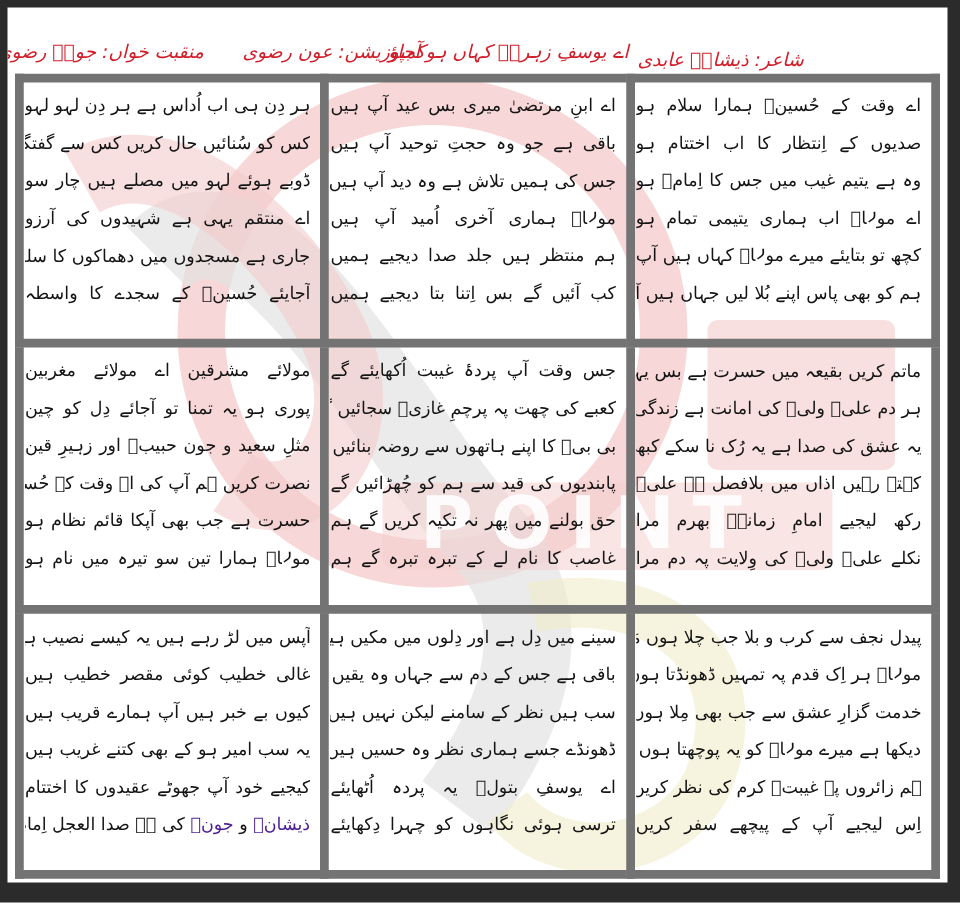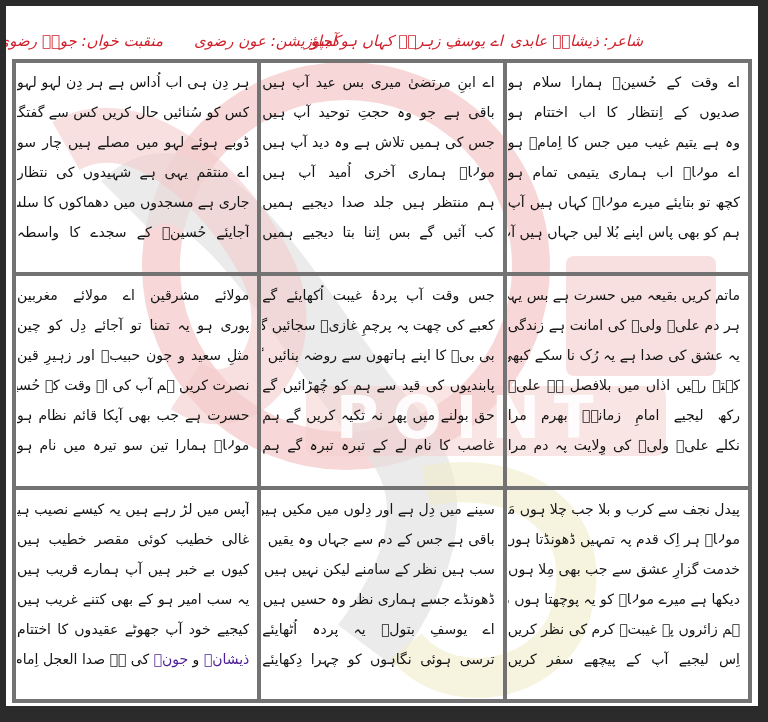--- a/index.html
+++ b/index.html
@@ -22,35 +22,35 @@
   .header {
     position: absolute; left: 0; top: 0; width: 752px; height: 52px;
     direction: rtl; z-index: 2;
   }
   .header span {
     position: absolute; top: 26px;
     color: #d01f2a; font-size: 15px; font-style: italic;
     font-family: "DejaVu Sans", sans-serif;
     white-space: nowrap;
   }
-  .h-poet { right: 115px; }
+  .h-poet { right: 115px; margin-top: 7px; }
   .h-title { right: 255px; text-align: right; }
   .h-composer { right: 418px; }
   .h-reciter { right: 595px; }
 
   table.kalam {
     position: absolute; left: 6px; top: 53px;
     width: 740px; height: 644px;
     border-collapse: collapse;
     direction: rtl;
     z-index: 1;
     table-layout: fixed;
   }
   table.kalam td {
-    border: 4px solid #737373;
+    border: 7px solid #737373;
     vertical-align: top;
     padding: 4px 8px 0 1px;
     width: 33.33%;
   }
   .verse {
     display: block;
     font-family: "DejaVu Sans", sans-serif;
     font-size: 14px;
     line-height: 30px;
     color: #141414;
@@ -101,21 +101,21 @@
         <span class="verse">باقی ہے جو وہ حجتِ توحید آپ ہیں</span>
         <span class="verse">جس کی ہمیں تلاش ہے وہ دید آپ ہیں</span>
         <span class="verse">مولاؑ ہماری آخری اُمید آپ ہیں</span>
         <span class="verse">ہم منتظر ہیں جلد صدا دیجیے ہمیں</span>
         <span class="verse">کب آئیں گے بس اِتنا بتا دیجیے ہمیں</span>
       </td>
       <td>
         <span class="verse">ہر دِن ہی اب اُداس ہے ہر دِن لہو لہو</span>
         <span class="verse">کس کو سُنائیں حال کریں کس سے گفتگو</span>
         <span class="verse">ڈوبے ہوئے لہو میں مصلے ہیں چار سو</span>
-        <span class="verse">اے منتقم یہی ہے شہیدوں کی نتظار</span>
+        <span class="verse">اے منتقم یہی ہے شہیدوں کی آرزو</span>
         <span class="verse">جاری ہے مسجدوں میں دھماکوں کا سلسلہ</span>
         <span class="verse">آجایئے حُسینؑ کے سجدے کا واسطہ</span>
       </td>
     </tr>
     <tr>
       <td>
         <span class="verse">ماتم کریں بقیعہ میں حسرت ہے بس یہی</span>
         <span class="verse">ہر دم علیؑ ولیؑ کی امانت ہے زندگی</span>
         <span class="verse">یہ عشق کی صدا ہے یہ رُک نا سکے کبھی</span>
         <span class="verse">کہتے رہیں اذاں میں بلافصل ہے علیؑ</span>

